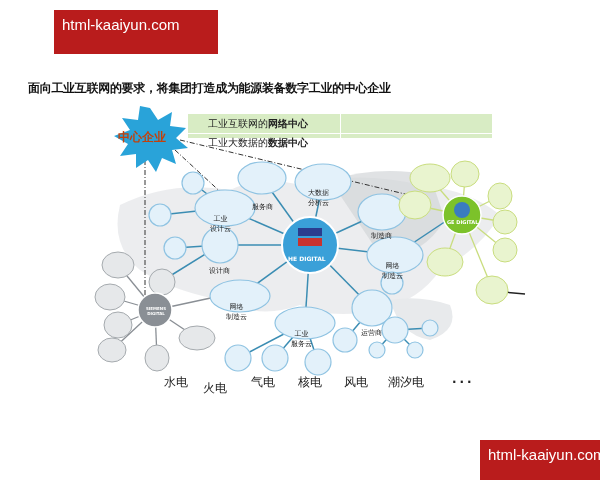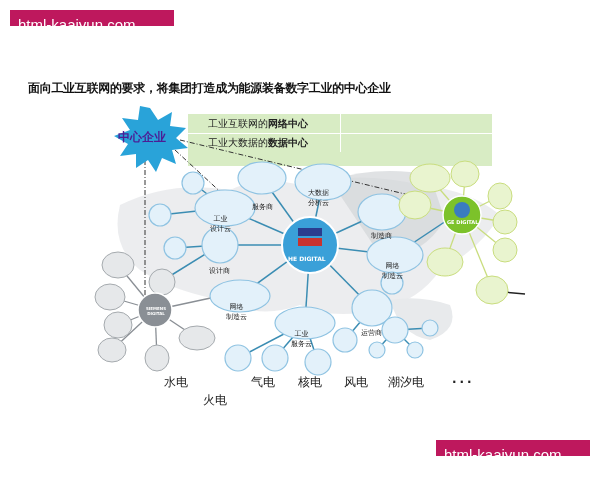--- a/index.html
+++ b/index.html
@@ -1,21 +1,21 @@
 <!DOCTYPE html>
 <html><head>
 <meta charset="utf-8">
 <style>
   html,body{margin:0;padding:0;}
   body{width:600px;height:480px;background:#ffffff;position:relative;overflow:hidden;font-family:"DejaVu Sans",sans-serif;}
-  .wm{position:absolute;background:#be185d;color:#fff;font-family:"Liberation Sans",sans-serif;font-size:15px;padding:0 8px;height:16px;line-height:30px;}
+  .wm{position:absolute;background:#b91c1c;color:#fff;font-family:"Liberation Sans",sans-serif;font-size:15px;padding:0 8px;height:44px;line-height:30px;margin-left:44px;}
   .wm1{left:10px;top:10px;width:148px;}
   .wm2{left:436px;top:440px;width:138px;}
   .title{position:absolute;left:28px;top:80px;font-size:12px;font-weight:bold;color:#111;white-space:nowrap;letter-spacing:-0.3px;}
-  .table{position:absolute;left:188px;top:114px;width:304px;height:52px;background:#d8ecc4;}
+  .table{position:absolute;left:188px;top:114px;width:304px;height:24px;background:#d8ecc4;}
   .table .cell{position:absolute;font-size:10px;color:#222;white-space:nowrap;}
   .table .cell b{font-weight:bold;}
   .vline{position:absolute;left:152px;top:0;width:1px;height:38px;background:#fff;}
   .hline{position:absolute;left:0;top:19px;width:304px;height:1px;background:#fff;}
   svg{position:absolute;left:0;top:0;}
   .lbl{position:absolute;font-size:12px;color:#222;white-space:nowrap;}
   .cloud-text{font-family:"DejaVu Serif",serif;margin-top:16px;}
 </style>
 </head>
 <body>
@@ -142,41 +142,41 @@
   <polygon fill="#29a3d9" points="150,108 158,120 172,112 170,126 186,128 176,138 188,148 172,150 176,164 162,158 156,172 148,160 136,168 136,154 120,156 128,144 114,136 130,130 122,118 138,120 140,106"></polygon>
 
   <circle cx="310" cy="245" r="28" fill="#3aa0d8" stroke="#ffffff" stroke-width="2"></circle>
   <rect x="298" y="228" width="24" height="8" fill="#2a3d8f"></rect>
   <rect x="298" y="238" width="24" height="8" fill="#c9332e"></rect>
   <circle cx="462" cy="215" r="19" fill="#7cc22a" stroke="#ffffff" stroke-width="1.5"></circle>
   <circle cx="462" cy="210" r="8" fill="#3a7cc0"></circle>
   <circle cx="155" cy="310" r="17" fill="#8a8f95" stroke="#ffffff" stroke-width="1.5"></circle>
 </svg>
 
-<div class="lbl" style="left:118px;top:129px;color:#4c1d95;font-weight:bold;font-size:12px;">中心企业</div>
+<div class="lbl" style="left:118px;top:129px;color:#c2410c;font-weight:bold;font-size:12px;">中心企业</div>
 <div class="lbl" style="left:288px;top:255px;color:#fff;font-size:6px;font-weight:bold;">HE DIGITAL</div>
 <div class="lbl" style="left:447px;top:219px;color:#fff;font-size:5px;font-weight:bold;">GE DIGITAL</div>
 <div class="lbl" style="left:142px;top:306px;color:#fff;font-size:4px;font-weight:bold;width:28px;white-space:normal;text-align:center;">SIEMENS DIGITAL</div>
 
 <div class="lbl cloud-text" style="left:252px;top:186px;font-size:7px;">服务商</div>
 <div class="lbl cloud-text" style="left:308px;top:172px;font-size:7px;white-space:pre;text-align:center;line-height:10px;">大数据
 分析云</div>
 <div class="lbl cloud-text" style="left:210px;top:198px;font-size:7px;white-space:pre;text-align:center;line-height:10px;">工业
 设计云</div>
 <div class="lbl cloud-text" style="left:209px;top:250px;font-size:7px;">设计商</div>
 <div class="lbl cloud-text" style="left:371px;top:215px;font-size:7px;">制造商</div>
 <div class="lbl cloud-text" style="left:382px;top:245px;font-size:7px;white-space:pre;text-align:center;line-height:10px;">网络
 制造云</div>
 <div class="lbl cloud-text" style="left:226px;top:286px;font-size:7px;white-space:pre;text-align:center;line-height:10px;">网络
 制造云</div>
 <div class="lbl cloud-text" style="left:291px;top:313px;font-size:7px;white-space:pre;text-align:center;line-height:10px;">工业
 服务云</div>
 <div class="lbl cloud-text" style="left:361px;top:312px;font-size:7px;">运营商</div>
 
 <div class="lbl" style="left:164px;top:374px;">水电</div>
-<div class="lbl" style="left:203px;top:392px;">火电</div>
+<div class="lbl" style="left:203px;top:380px;">火电</div>
 <div class="lbl" style="left:251px;top:374px;">气电</div>
 <div class="lbl" style="left:298px;top:374px;">核电</div>
 <div class="lbl" style="left:344px;top:374px;">风电</div>
 <div class="lbl" style="left:388px;top:374px;">潮汐电</div>
 <div class="lbl" style="left:452px;top:372px;font-weight:bold;letter-spacing:3px;">...</div>
 
 <div class="wm wm2">html-kaaiyun.com</div>
 
 </body></html>

